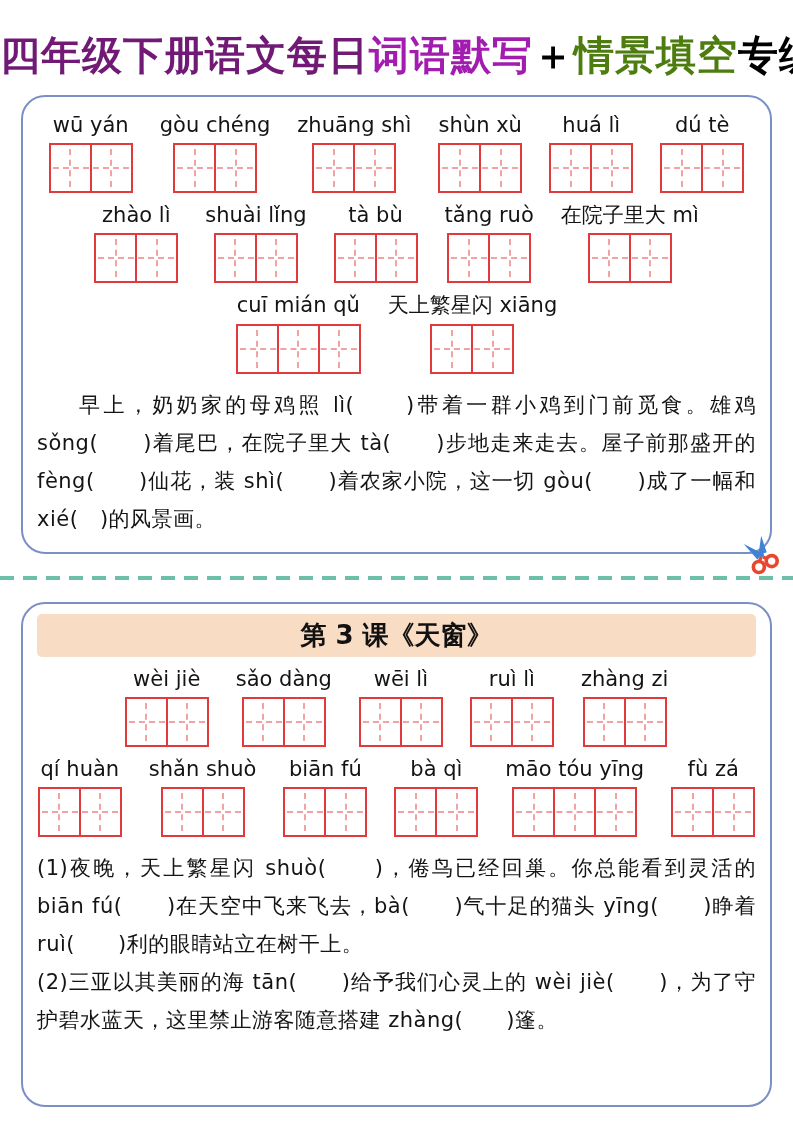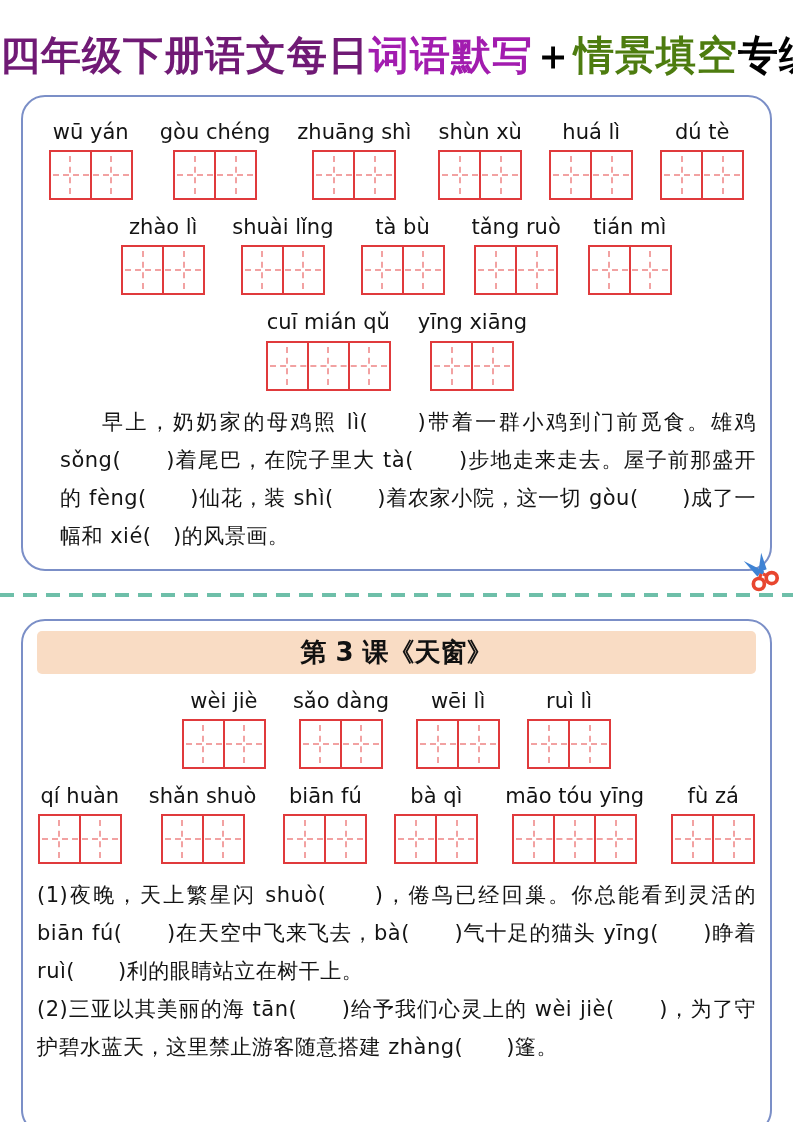--- a/index.html
+++ b/index.html
@@ -27,21 +27,21 @@
   .card.card-2{padding-bottom:66px;}
   .card-header{
     background:var(--header_bg,#f9dcc4);
     border-radius:5px;text-align:center;
     font-size:26px;font-weight:bold;
     padding:4px 0;margin:2px 2px 10px;
   }
 
   
   .word-rows{margin-bottom:6px;}
-  .word-row{display:flex;justify-content:center;align-items:flex-end;gap:27px;margin:15px 0 10px;}
+  .word-row{display:flex;justify-content:center;align-items:flex-end;gap:27px;margin:8px 0 10px;}
   .word-unit{display:flex;flex-direction:column;align-items:center;}
   .pinyin{font-size:21px;line-height:1.2;margin-bottom:5px;text-align:center;white-space:nowrap;color:#141414;}
   .grid-box{display:flex;position:relative;}
   .grid-box::after{ 
     content:"";position:absolute;left:4px;right:4px;top:50%;margin-top:-1px;
     border-top:2px dashed var(--grid_dash,#f2a2a2);pointer-events:none;
   }
   .cell{
     box-sizing:border-box;width:43px;height:50px;background:#fff;
     border:2px solid var(--grid_red,#e03a3c);
@@ -52,21 +52,21 @@
     content:"";position:absolute;top:4px;bottom:4px;left:50%;margin-left:-1px;
     border-left:2px dashed var(--grid_dash,#f2a2a2);
   }
 
   
   .passage{padding:2px 2px 0;}
   .passage p{
     margin:0;font-size:21px;line-height:38px;color:#141414;
     text-align:justify;letter-spacing:0.5px;
   }
-  .passage p.indent{text-indent:2em;margin-left:23px;}
+  .passage p.indent{text-indent:2em;}
 
   
   .divider{position:relative;height:34px;margin:6px 0 8px;}
   .divider .line{
     position:absolute;left:0;right:0;top:16px;height:4px;
     background:repeating-linear-gradient(90deg,
       var(--divider_green,#6ebfa9) 0 14px,transparent 14px 23px);
   }
   .scissors{position:absolute;right:8px;top:-26px;width:44px;height:44px;}
 </style>
@@ -146,38 +146,38 @@
             </div>
           </div>
           <div class="word-unit">
             <div class="pinyin">tǎng ruò</div>
             <div class="grid-box">
               <div class="cell"></div>
               <div class="cell"></div>
             </div>
           </div>
           <div class="word-unit">
-            <div class="pinyin">tián  mì</div>
+            <div class="pinyin">在院子里大  mì</div>
             <div class="grid-box">
               <div class="cell"></div>
               <div class="cell"></div>
             </div>
           </div>
         </div>
         <div class="word-row">
           <div class="word-unit">
             <div class="pinyin">cuī mián qǔ</div>
             <div class="grid-box">
               <div class="cell"></div>
               <div class="cell"></div>
               <div class="cell"></div>
             </div>
           </div>
           <div class="word-unit">
-            <div class="pinyin">yīng xiāng</div>
+            <div class="pinyin">天上繁星闪 xiāng</div>
             <div class="grid-box">
               <div class="cell"></div>
               <div class="cell"></div>
             </div>
           </div>
         </div>
       </div>
     <div class="passage">
         <p class="indent">早上，奶奶家的母鸡照 lì(　　)带着一群小鸡到门前觅食。雄鸡 sǒng(　　)着尾巴，在院子里大 tà(　　)步地走来走去。屋子前那盛开的 fèng(　　)仙花，装 shì(　　)着农家小院，这一切 gòu(　　)成了一幅和 xié(　)的风景画。</p>
       </div>
@@ -221,20 +221,27 @@
               <div class="cell"></div>
             </div>
           </div>
           <div class="word-unit">
             <div class="pinyin">ruì lì</div>
             <div class="grid-box">
               <div class="cell"></div>
               <div class="cell"></div>
             </div>
           </div>
+          <div class="word-unit">
+            <div class="pinyin">zhàng zi</div>
+            <div class="grid-box">
+              <div class="cell"></div>
+              <div class="cell"></div>
+            </div>
+          </div>
         </div>
         <div class="word-row">
           <div class="word-unit">
             <div class="pinyin">qí huàn</div>
             <div class="grid-box">
               <div class="cell"></div>
               <div class="cell"></div>
             </div>
           </div>
           <div class="word-unit">

